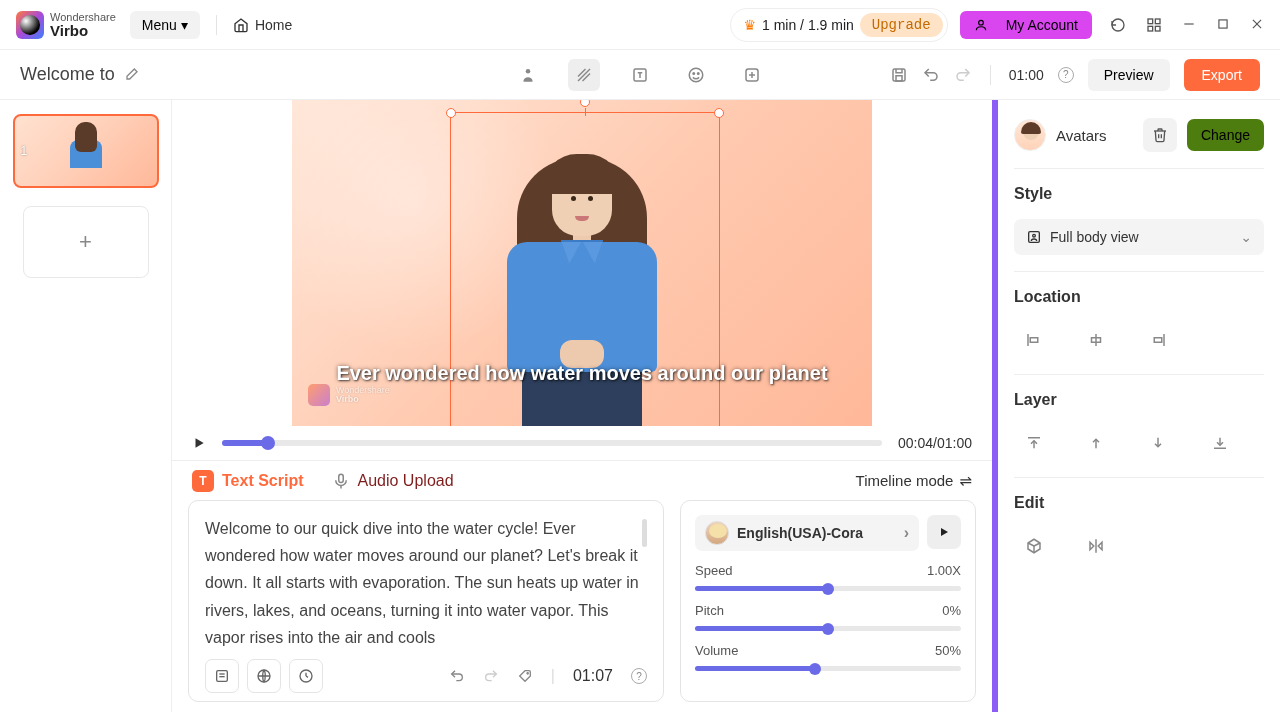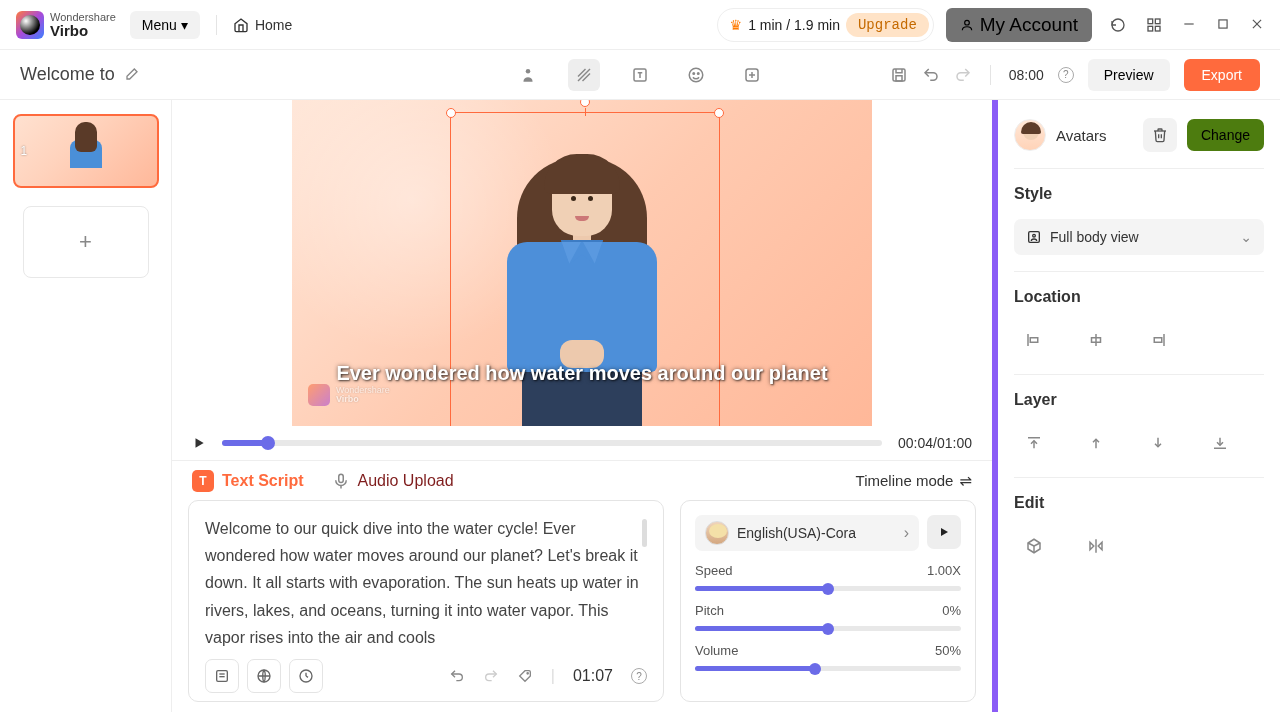--- a/index.html
+++ b/index.html
@@ -13,21 +13,21 @@
 .logo-text { display:flex; flex-direction:column; line-height:1; }
 .logo-text .brand { font-size: 11px; color:#555; }
 .logo-text .name { font-size: 15px; font-weight: 700; }
 .menu-btn { background:#f2f2f2; border:none; padding: 6px 12px; border-radius:6px; display:flex; align-items:center; gap:4px; font-size:14px; cursor:pointer; }
 .divider-v { width:1px; height:20px; background:#e4e4e4; margin: 0 16px; }
 .home-btn { display:flex; align-items:center; gap:6px; font-size:14px; color:#333; cursor:pointer; }
 .spacer { flex:1; }
 .usage-pill { display:flex; align-items:center; gap:6px; background:#fff; border:1px solid #eee; border-radius: 999px; padding: 4px 4px 4px 12px; font-size:14px; }
 .crown { color:#ff7a00; }
 .upgrade-btn { background:#ffe3c7; color:#c56a00; border:none; border-radius: 999px; padding:4px 12px; font-size:14px; cursor:pointer; font-weight:500;font-family:Liberation Mono, monospace; }
-.account-btn { background:#737373; border:none; padding:6px 14px; border-radius:6px; display:flex; align-items:center; gap:6px; margin-left:12px; font-size:19px; cursor:pointer; }
+.account-btn { background:#d946ef; border:none; padding:6px 14px; border-radius:6px; display:flex; align-items:center; gap:18px; margin-left:12px; font-size:14px; cursor:pointer; }
 .win-icons { display:flex; gap:20px; margin-left:18px; color:#555; }
 .win-icons span { cursor:pointer; }
 
 
 .secondbar { height: 50px; display:flex; align-items:center; padding:0 20px; border-bottom:1px solid #eee; }
 .project-title { font-size:18px; color:#444; }
 .edit-pencil { margin-left:8px; color:#888; cursor:pointer; }
 .center-tools { position:absolute; left:50%; transform:translateX(-50%); display:flex; gap:24px; }
 .tool-btn { width:32px; height:32px; border-radius:6px; display:flex; align-items:center; justify-content:center; cursor:pointer; color:#888; }
 .tool-btn.active { background:#eee; }
@@ -94,21 +94,21 @@
 .script-area { flex:1; display:flex; gap:16px; padding:0 16px 10px; }
 .script-box { flex:1; border:1px solid #e4e4e4; border-radius:10px; padding:14px 16px 8px; display:flex; flex-direction:column; min-height:0; }
 .script-text { flex:1; font-size:16px; color:#444; line-height:1.7; overflow:hidden; position:relative; }
 .script-scroll { position:absolute; right:0; top:4px; width:5px; height:28px; background:#ddd; border-radius:3px; }
 .script-toolbar { display:flex; align-items:center; gap:8px; padding-top:8px; }
 .st-btn { width:34px; height:34px; border:1px solid #e4e4e4; border-radius:7px; display:flex; align-items:center; justify-content:center; cursor:pointer; color:#666; }
 .st-toolbar-right { margin-left:auto; display:flex; align-items:center; gap:18px; color:#888; }
 
 .voice-box { width:296px; border:1px solid #e4e4e4; border-radius:10px; padding:14px; display:flex; flex-direction:column; gap:12px; }
 .voice-select-row { display:flex; gap:8px; }
-.voice-select { flex:1; background:#f4f4f4; border-radius:7px; display:flex; align-items:center; padding:6px 10px; gap:8px; cursor:pointer; }
+.voice-select { flex:1; background:#f4f4f4; border-radius:7px; display:flex; align-items:center; padding:6px 10px; gap:8px; cursor:pointer;font-weight:bold; }
 .voice-avatar { width:24px; height:24px; border-radius:50%; background:linear-gradient(#f0d5bc,#d4a77f); border:1px solid #ddd; position:relative; overflow:hidden; }
 .voice-avatar::after { content:''; position:absolute; top:2px; left:3px; width:18px; height:14px; background:#f4e0a8; border-radius:50%; }
 .voice-name { flex:1; font-size:14px; color:#333; }
 .voice-play { width:34px; height:34px; background:#eee; border-radius:7px; display:flex; align-items:center; justify-content:center; cursor:pointer; }
 .slider-row { display:flex; flex-direction:column; gap:4px; }
 .slider-labels { display:flex; justify-content:space-between; font-size:13px; color:#555; }
 .slider-track { height:5px; background:#e8e8e8; border-radius:3px; position:relative; margin-top:4px; }
 .slider-fill { position:absolute; left:0; top:0; height:100%; background:#6b6be8; border-radius:3px; }
 .slider-knob { position:absolute; top:50%; transform:translate(-50%,-50%); width:12px; height:12px; border-radius:50%; background:#6b6be8; cursor:pointer; }
 
@@ -258,21 +258,21 @@
           <path d="M4 9h11a5 5 0 015 5v0a5 5 0 01-5 5h-4"></path>
         </svg>
       </span>
     <span style="color:#ccc;cursor:pointer;">
         <svg width="18" height="18" viewBox="0 0 24 24" fill="none" stroke="currentColor" stroke-width="2">
           <path d="M15 14l5-5-5-5"></path>
           <path d="M20 9H9a5 5 0 00-5 5v0a5 5 0 005 5h4"></path>
         </svg>
       </span>
     <div class="divider-v" style="margin:0 4px;"></div>
-    <span class="time-label">08:00</span>
+    <span class="time-label">01:00</span>
     <span class="help-icon">?</span>
     <button class="preview-btn">Preview</button>
     <button class="export-btn">Export</button>
   </div>
 </div>
 
 <div class="main">
 
   <div class="left-panel">
     <div class="slide-thumb">

